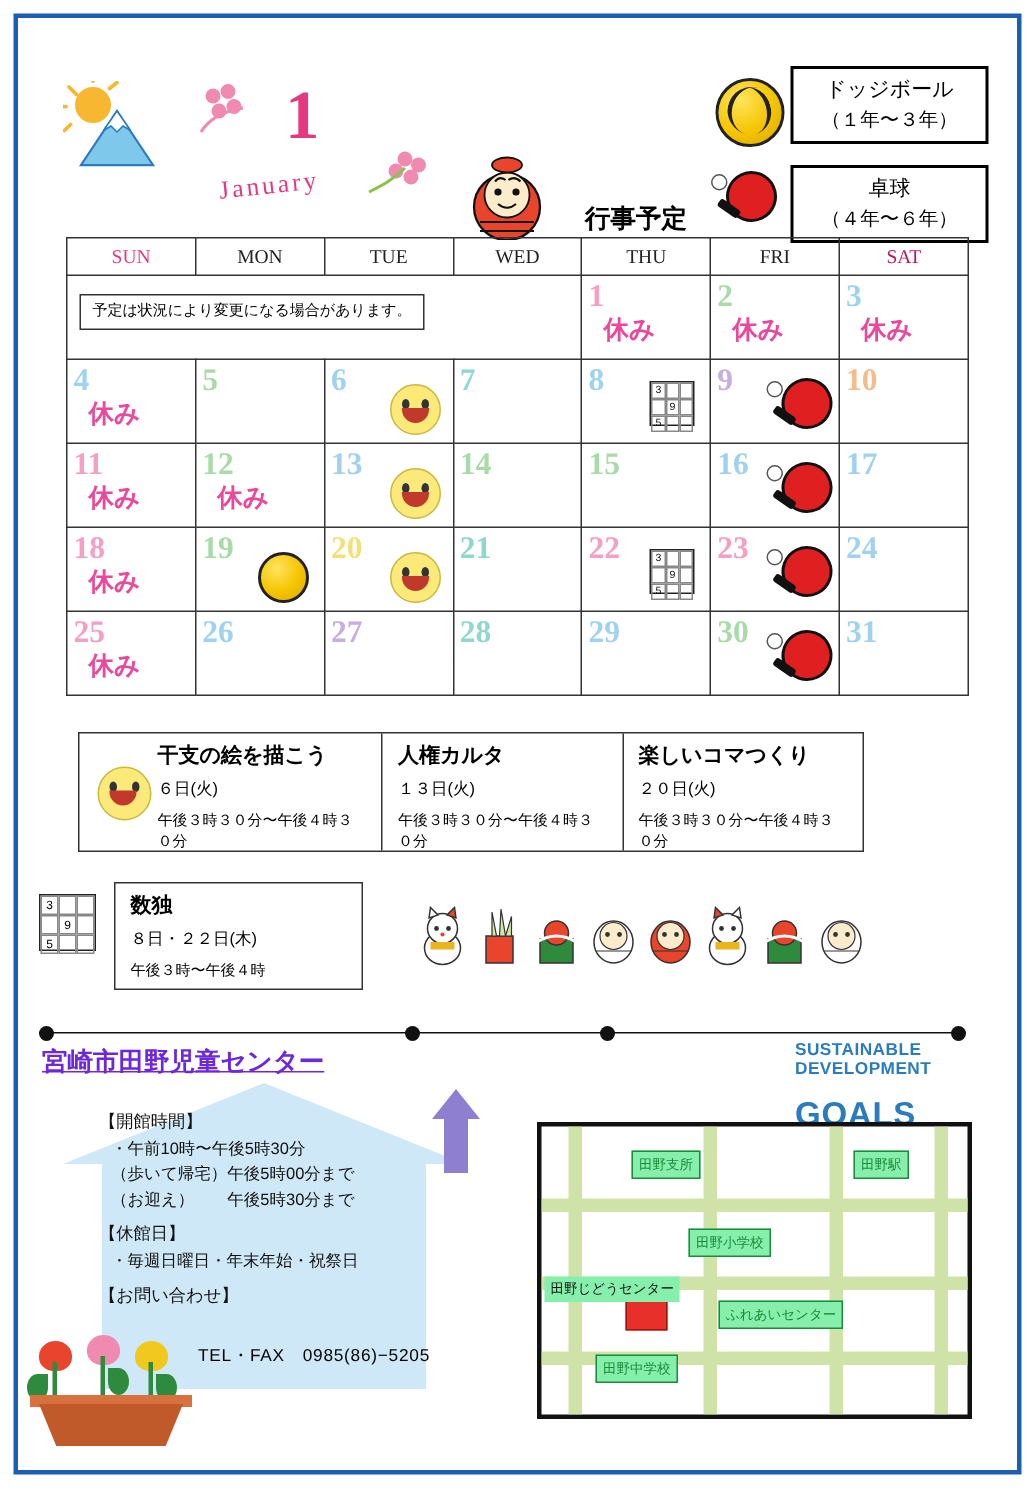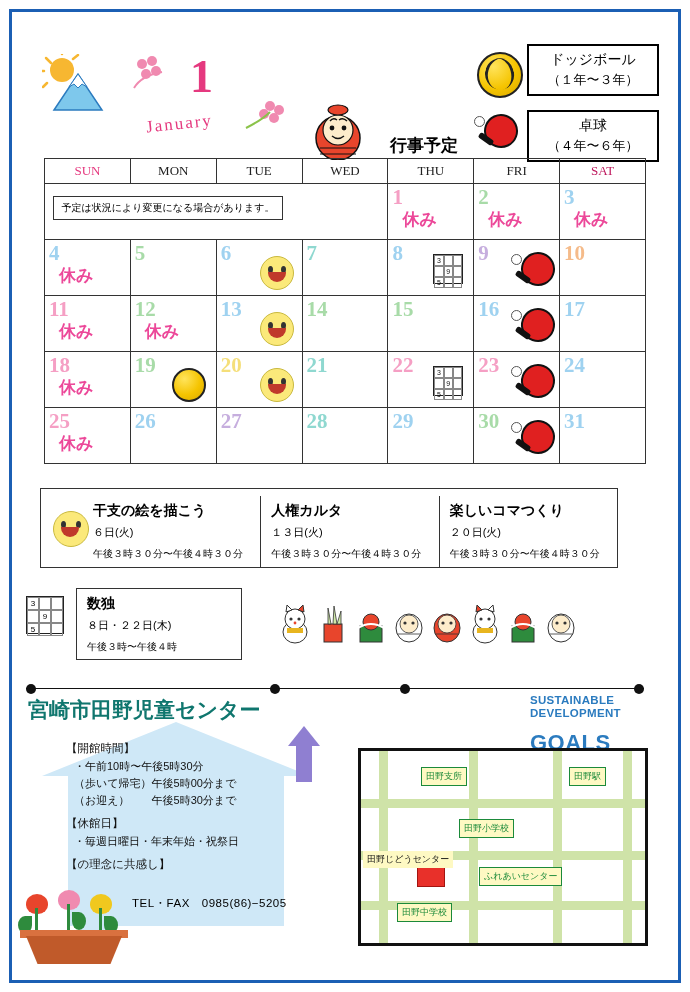--- a/index.html
+++ b/index.html
@@ -244,26 +244,25 @@
   }
   .cell-paddle {
     position: absolute;
     right: 6px; top: 12px;
     width: 42px; height: 40px;
   }
 
   
   .events {
     position: absolute;
-    left: 40px; top: 488px;
-    width: 578px; height: 80px;
+    left: 52px; top: 488px;
+    width: 524px; height: 80px;
     border: 1px solid #333;
     box-sizing: border-box;
     display: flex;
-    align-items: flex-end;
   }
   .ev {
     flex: 1;
     border-right: 1px solid #333;
     box-sizing: border-box;
     padding: 6px 10px;
   }
   .ev:last-child { border-right: none; }
   .ev.first { padding-left: 52px; }
   .ev-title { font-size: 14px; font-weight: bold; color: #000; }
@@ -328,23 +327,24 @@
     top: 0;
     width: 10px; height: 10px;
     background: #111;
     border-radius: 50%;
   }
 
   
   .center-name {
     position: absolute;
     left: 28px; top: 696px;
-    font-size: 21px;
-    color: #0f766e;
+    font-size: 17px;
+    color: #6d28d9;
     font-weight: bold;
+    text-decoration: underline;
   }
   .house {
     position: absolute;
     left: 42px; top: 722px;
     width: 268px; height: 220px;
   }
   .house .roof {
     position: absolute;
     left: 0; top: 0;
     width: 0; height: 0;
@@ -473,21 +473,21 @@
     background: #fff;
     overflow: hidden;
   }
   .road {
     position: absolute;
     background: #cfe3a8;
   }
   .map-label {
     position: absolute;
     border: 1px solid #1b8a3a;
-    background: #fef9c3;
+    background: #86efac;
     color: #1b8a3a;
     font-size: 9px;
     padding: 2px 4px;
     white-space: nowrap;
     box-sizing: border-box;
   }
   .map-label.plain {
     border: none;
     color: #111;
   }
@@ -885,21 +885,21 @@
     <div class="tail"></div>
   </div>
 
   <div class="house-text">
     <div class="hd">【開館時間】</div>
     <div class="indent">・午前10時〜午後5時30分</div>
     <div class="indent">（歩いて帰宅）午後5時00分まで</div>
     <div class="indent">（お迎え）　　午後5時30分まで</div>
     <div class="hd" style="margin-top:6px">【休館日】</div>
     <div class="indent">・毎週日曜日・年末年始・祝祭日</div>
-    <div class="hd" style="margin-top:6px">【の理念に共感し】</div>
+    <div class="hd" style="margin-top:6px">【お問い合わせ】</div>
   </div>
   <div class="tel">TEL・FAX　0985(86)−5205</div>
 
   <div class="arrow-up">
     <div class="head"></div>
     <div class="shaft"></div>
   </div>
 
   <div class="tulips">
     <div class="tulip" style="left:6px;top:0">

